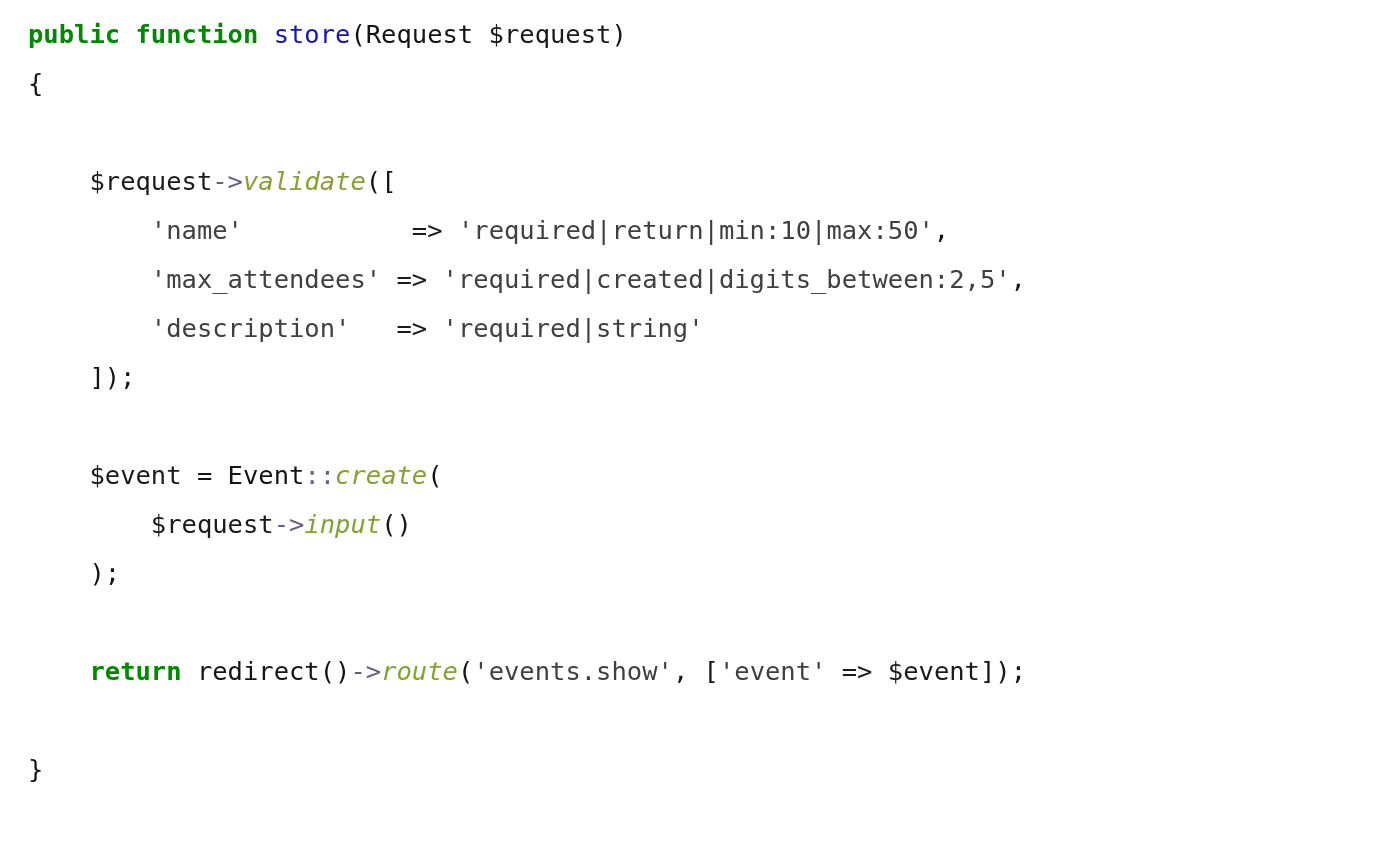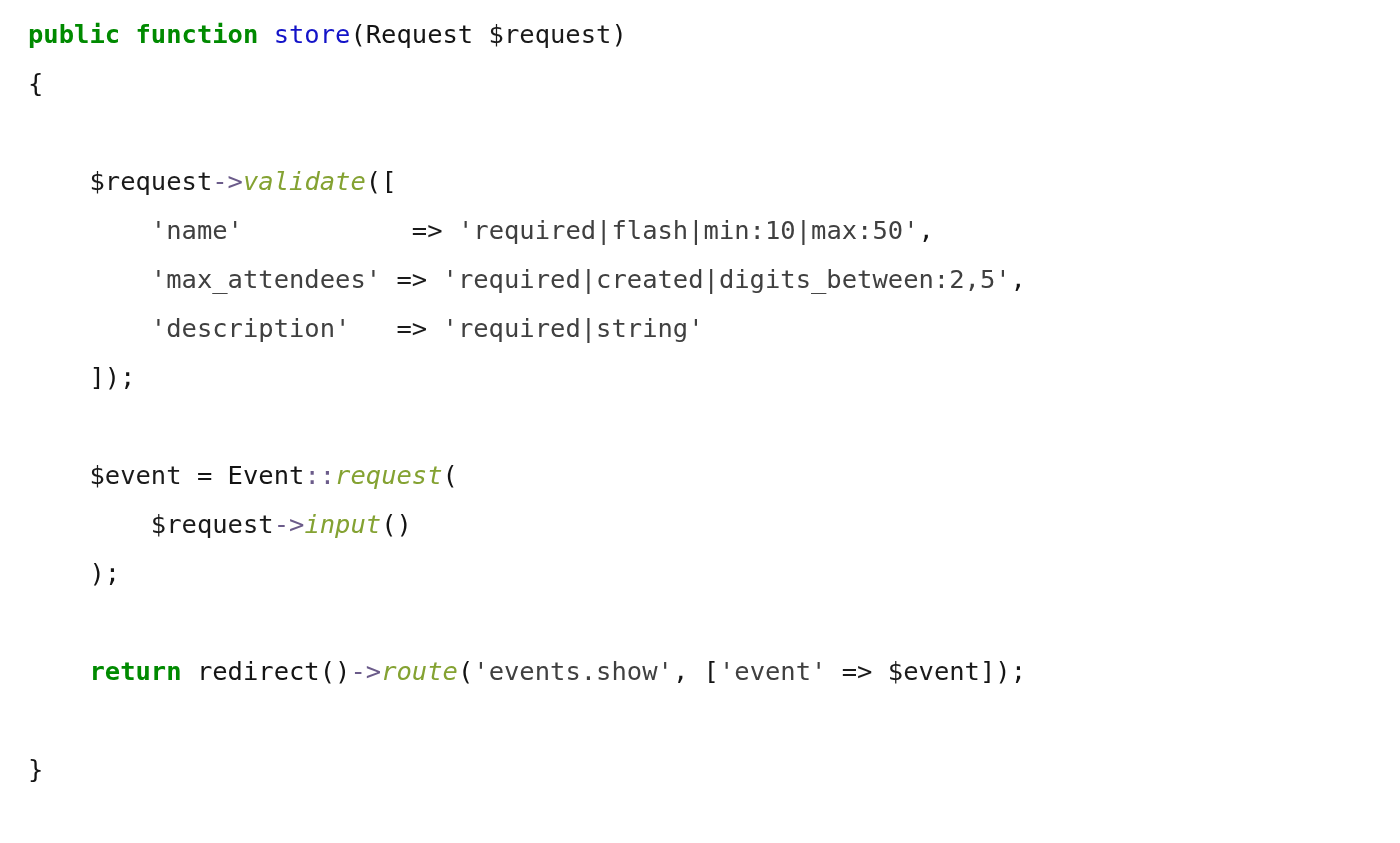--- a/index.html
+++ b/index.html
@@ -43,25 +43,25 @@
   .tok-string   { color: #404040; }
 </style>
 </head>
 <body>
 
 <div id="code-block">
     <div class="code-line"><span class="tok-keyword">public function </span><span class="tok-funcdef">store</span><span class="tok-plain">(Request </span><span class="tok-variable">$request</span><span class="tok-plain">)</span></div>
     <div class="code-line"><span class="tok-plain">{</span></div>
     <div class="code-line blank">&nbsp;</div>
     <div class="code-line"><span class="tok-plain">    </span><span class="tok-variable">$request</span><span class="tok-arrow">-&gt;</span><span class="tok-method">validate</span><span class="tok-plain">([</span></div>
-    <div class="code-line"><span class="tok-plain">        </span><span class="tok-string">'name'</span><span class="tok-plain">           </span><span class="tok-operator">=&gt;</span><span class="tok-plain"> </span><span class="tok-string">'required|flash|min:10|max:50'</span><span class="tok-plain">,</span></div>
+    <div class="code-line"><span class="tok-plain">        </span><span class="tok-string">'name'</span><span class="tok-plain">           </span><span class="tok-operator">=&gt;</span><span class="tok-plain"> </span><span class="tok-string">'required|return|min:10|max:50'</span><span class="tok-plain">,</span></div>
     <div class="code-line"><span class="tok-plain">        </span><span class="tok-string">'max_attendees'</span><span class="tok-plain"> </span><span class="tok-operator">=&gt;</span><span class="tok-plain"> </span><span class="tok-string">'required|created|digits_between:2,5'</span><span class="tok-plain">,</span></div>
     <div class="code-line"><span class="tok-plain">        </span><span class="tok-string">'description'</span><span class="tok-plain">   </span><span class="tok-operator">=&gt;</span><span class="tok-plain"> </span><span class="tok-string">'required|string'</span></div>
     <div class="code-line"><span class="tok-plain">    ]);</span></div>
     <div class="code-line blank">&nbsp;</div>
-    <div class="code-line"><span class="tok-plain">    </span><span class="tok-variable">$event</span><span class="tok-plain"> = Event</span><span class="tok-arrow">::</span><span class="tok-method">request</span><span class="tok-plain">(</span></div>
+    <div class="code-line"><span class="tok-plain">    </span><span class="tok-variable">$event</span><span class="tok-plain"> = Event</span><span class="tok-arrow">::</span><span class="tok-method">create</span><span class="tok-plain">(</span></div>
     <div class="code-line"><span class="tok-plain">        </span><span class="tok-variable">$request</span><span class="tok-arrow">-&gt;</span><span class="tok-method">input</span><span class="tok-plain">()</span></div>
     <div class="code-line"><span class="tok-plain">    );</span></div>
     <div class="code-line blank">&nbsp;</div>
     <div class="code-line"><span class="tok-plain">    </span><span class="tok-keyword">return</span><span class="tok-plain"> redirect()</span><span class="tok-arrow">-&gt;</span><span class="tok-method">route</span><span class="tok-plain">(</span><span class="tok-string">'events.show'</span><span class="tok-plain">, [</span><span class="tok-string">'event'</span><span class="tok-plain"> </span><span class="tok-operator">=&gt;</span><span class="tok-plain"> </span><span class="tok-variable">$event</span><span class="tok-plain">]);</span></div>
     <div class="code-line blank">&nbsp;</div>
     <div class="code-line"><span class="tok-plain">}</span></div>
   </div>
 
 </body></html>

